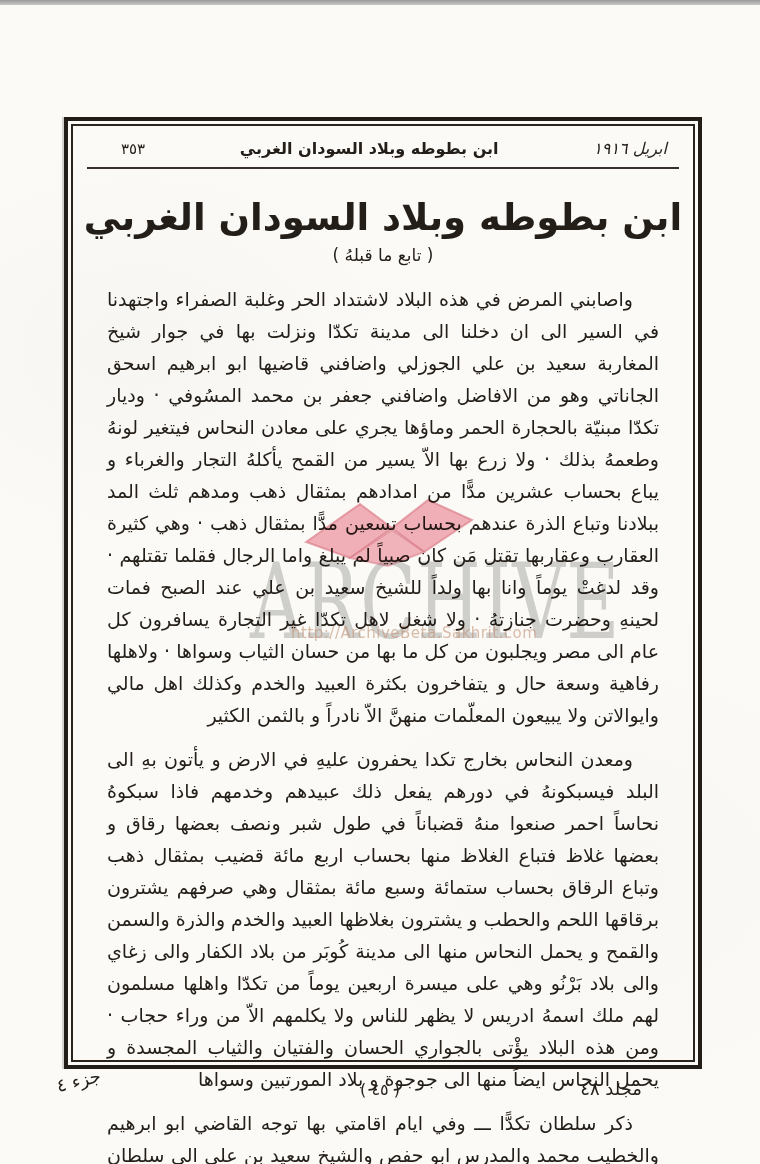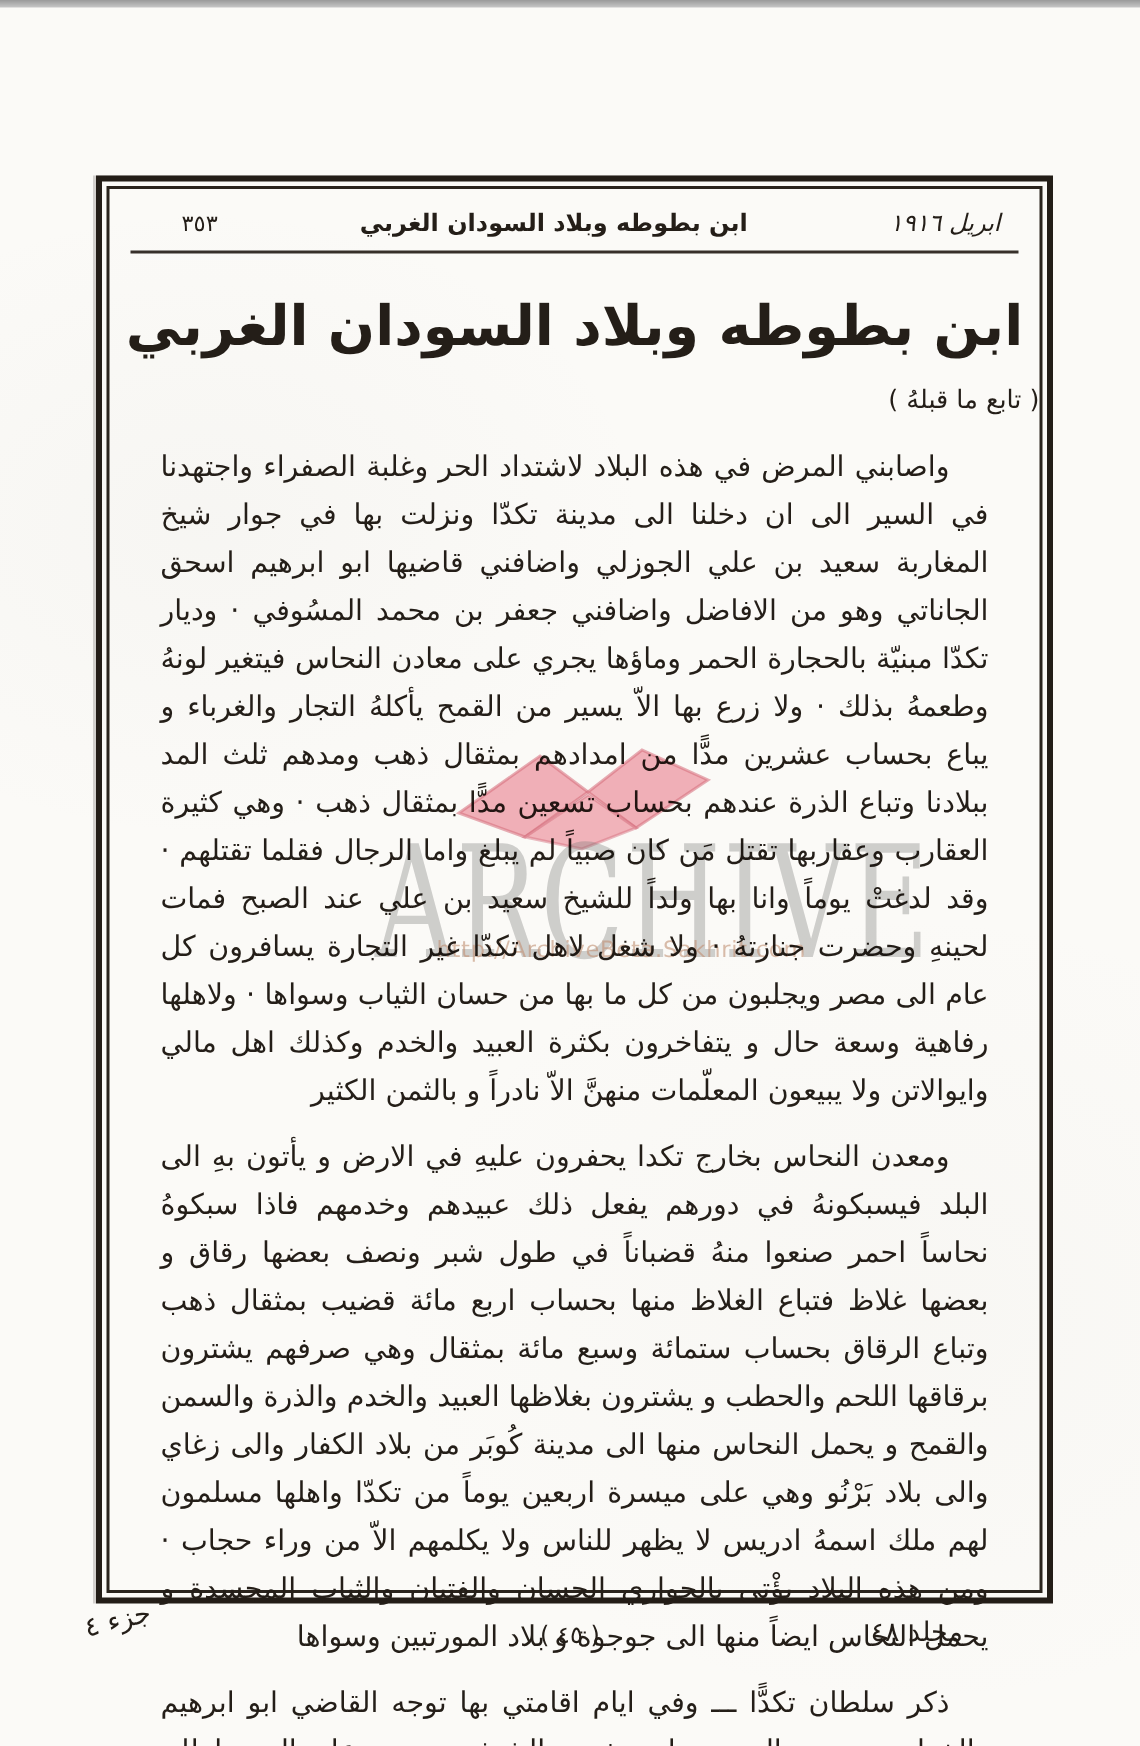--- a/index.html
+++ b/index.html
@@ -55,21 +55,22 @@
   .article-title {
     margin-top: 26px;
     text-align: center;
     direction: rtl;
     font-size: 37px;
     font-weight: bold;
     line-height: 46px;
     letter-spacing: 0;
   }
   .article-subtitle {
-    margin-top: 16px;
+    margin-top: 4px;
+    text-align: center;
     direction: rtl;
     font-size: 17px;
   }
   .article-body {
     direction: rtl;
     margin-top: 18px;
     padding: 0 22px;
     font-size: 19px;
     line-height: 32px;
     text-align: justify;

